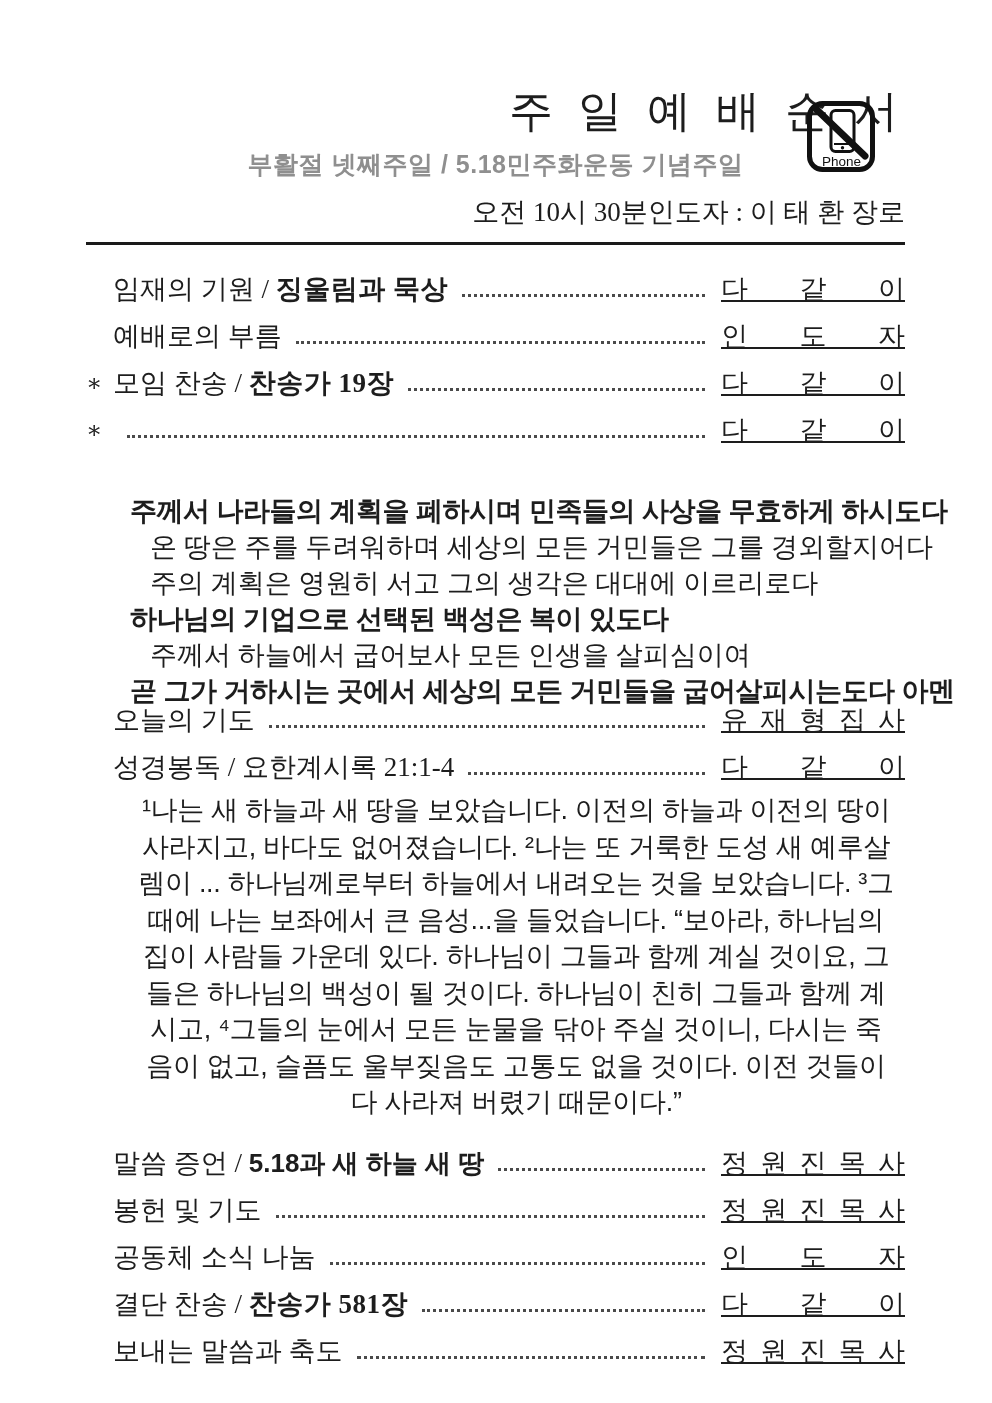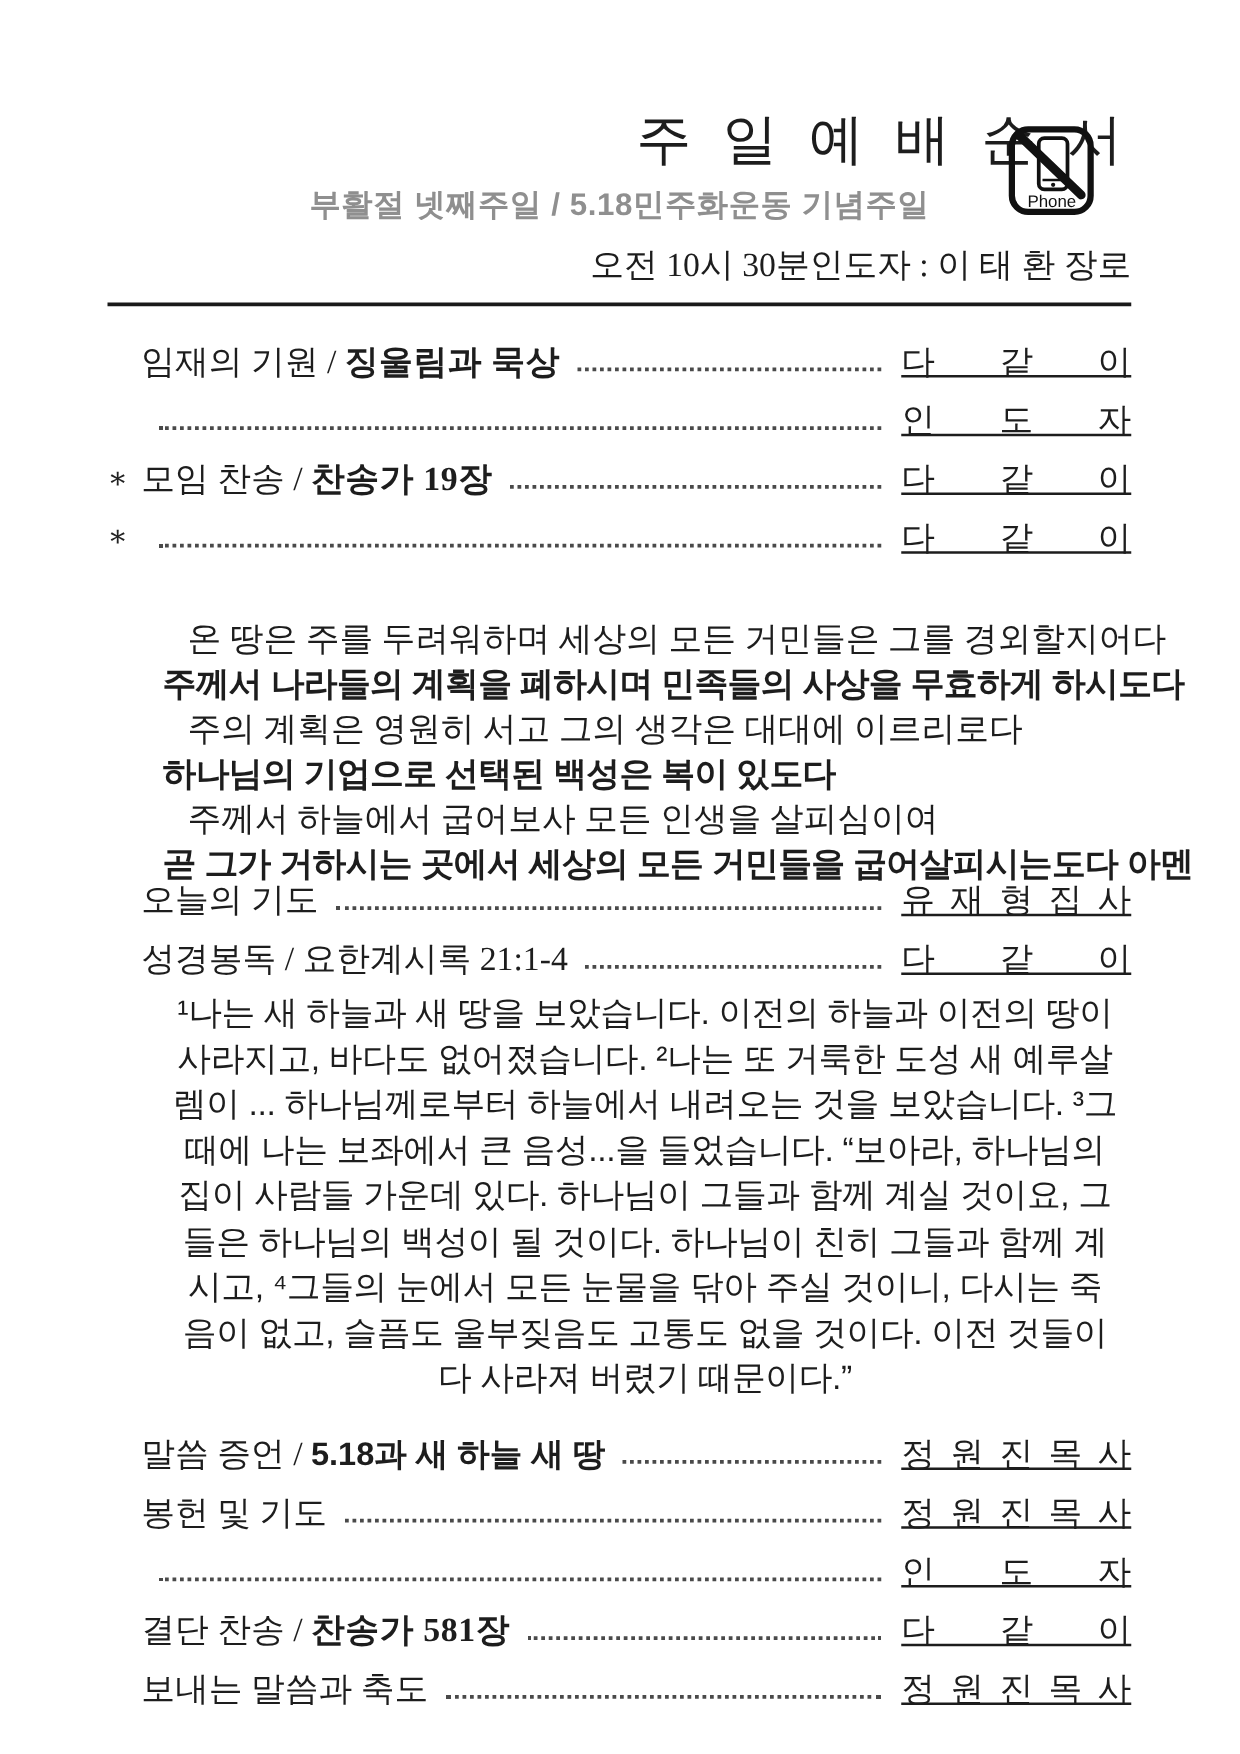--- a/index.html
+++ b/index.html
@@ -99,46 +99,47 @@
   <div class="order-list">
       <div class="order-row">
     <span class="marker"></span>
     <span class="item-label">임재의 기원 / </span>
     <span class="item-em">징울림과 묵상</span>
     <span class="leader"></span>
     <span class="role">다 같 이</span>
   </div>
       <div class="order-row">
     <span class="marker"></span>
+    <span class="item-label">예배로의 부름</span>
     <span class="item-em"></span>
     <span class="leader"></span>
     <span class="role">인 도 자</span>
   </div>
       <div class="order-row">
     <span class="marker">∗</span>
     <span class="item-label">모임 찬송 / </span>
     <span class="item-em">찬송가 19장</span>
     <span class="leader"></span>
     <span class="role">다 같 이</span>
   </div>
       <div class="order-row">
     <span class="marker">∗</span>
     <span class="item-em"></span>
     <span class="leader"></span>
     <span class="role">다 같 이</span>
   </div>
     </div>
 
   <div class="psalm">
+      <div class="psalm-line is-bold">
+    <span>주께서 나라들의 계획을 폐하시며 민족들의 사상을 무효하게 하시도다</span>
+  </div>
       <div class="psalm-line">
     <span>온 땅은 주를 두려워하며 세상의 모든 거민들은 그를 경외할지어다</span>
   </div>
-      <div class="psalm-line is-bold">
-    <span>주께서 나라들의 계획을 폐하시며 민족들의 사상을 무효하게 하시도다</span>
-  </div>
       <div class="psalm-line">
     <span>주의 계획은 영원히 서고 그의 생각은 대대에 이르리로다</span>
   </div>
       <div class="psalm-line is-bold">
     <span>하나님의 기업으로 선택된 백성은 복이 있도다</span>
   </div>
       <div class="psalm-line">
     <span>주께서 하늘에서 굽어보사 모든 인생을 살피심이여</span>
   </div>
       <div class="psalm-line is-bold">
@@ -175,20 +176,21 @@
   </div>
       <div class="order-row">
     <span class="marker"></span>
     <span class="item-label">봉헌 및 기도</span>
     <span class="item-em"></span>
     <span class="leader"></span>
     <span class="role">정 원 진 목 사</span>
   </div>
       <div class="order-row">
     <span class="marker"></span>
+    <span class="item-label">공동체 소식 나눔</span>
     <span class="item-em"></span>
     <span class="leader"></span>
     <span class="role">인 도 자</span>
   </div>
       <div class="order-row">
     <span class="marker"></span>
     <span class="item-label">결단 찬송 / </span>
     <span class="item-em">찬송가 581장</span>
     <span class="leader"></span>
     <span class="role">다 같 이</span>

